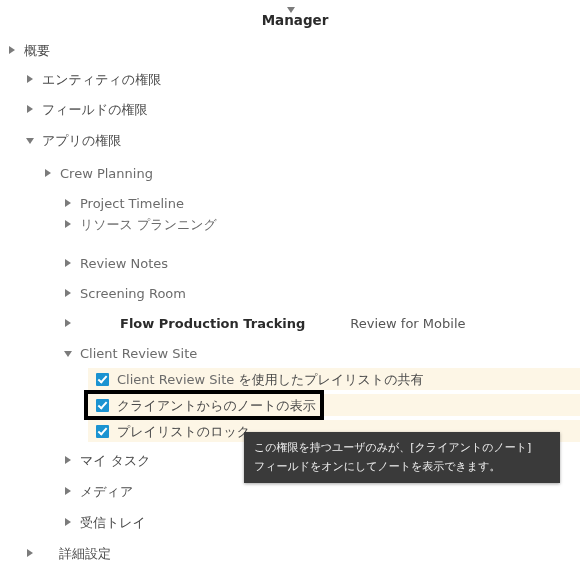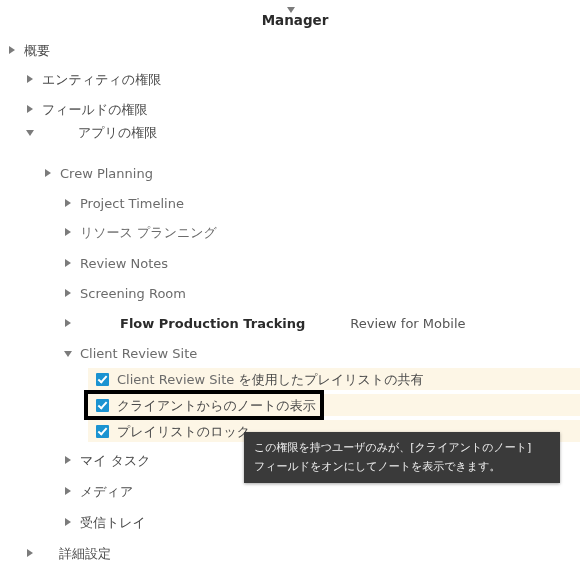--- a/index.html
+++ b/index.html
@@ -185,34 +185,34 @@
     <span class="label jp">概要</span>
   </div>
   <div class="node lvl2" style="top:64px;">
     <span class="twisty collapsed"></span>
     <span class="label jp">エンティティの権限</span>
   </div>
   <div class="node lvl2" style="top:94px;">
     <span class="twisty collapsed"></span>
     <span class="label jp">フィールドの権限</span>
   </div>
-  <div class="node lvl2" style="top:117px;gap:36px;">
+  <div class="node lvl2" style="top:125px;">
     <span class="twisty expanded"></span>
     <span class="label jp">アプリの権限</span>
   </div>
 
   <div class="node lvl3" style="top:158px;padding-left:44px;">
     <span class="twisty collapsed"></span>
     <span class="label app">Crew Planning</span>
   </div>
   <div class="node lvl3" style="top:188px;">
     <span class="twisty collapsed"></span>
     <span class="label app">Project Timeline</span>
   </div>
-  <div class="node lvl3" style="top:217px;">
+  <div class="node lvl3" style="top:209px;">
     <span class="twisty collapsed"></span>
     <span class="label app">リソース プランニング</span>
   </div>
   <div class="node lvl3" style="top:248px;">
     <span class="twisty collapsed"></span>
     <span class="label app">Review Notes</span>
   </div>
   <div class="node lvl3" style="top:278px;">
     <span class="twisty collapsed"></span>
     <span class="label app">Screening Room</span>

